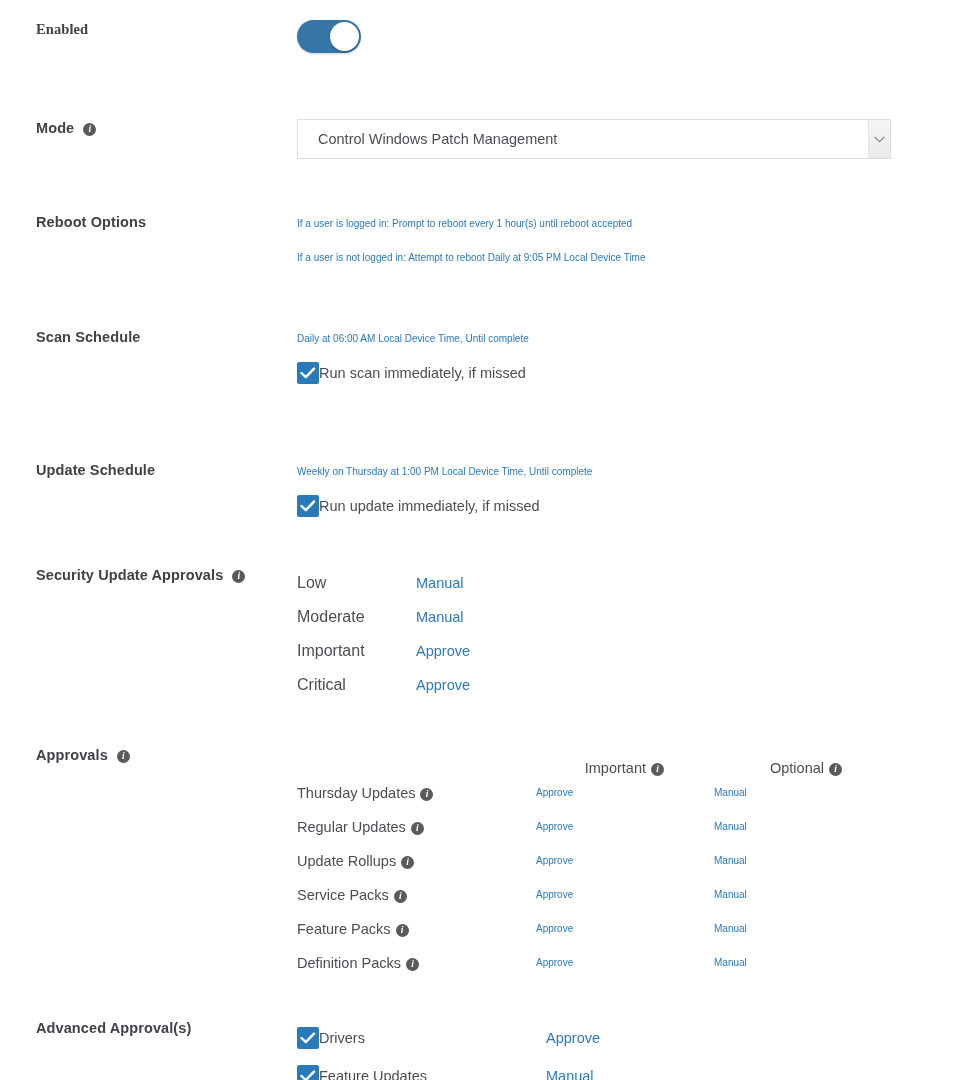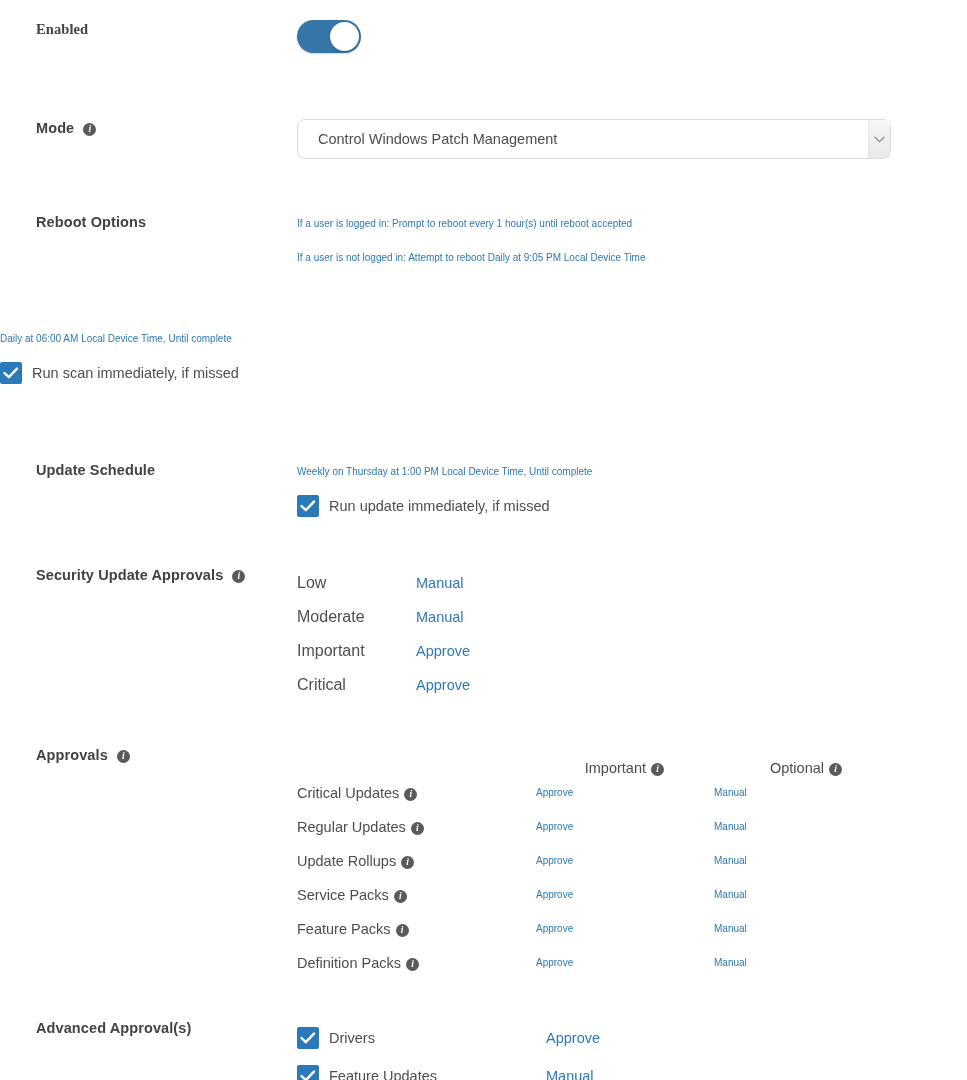--- a/index.html
+++ b/index.html
@@ -83,21 +83,21 @@
     border-radius: 50%;
     background: #ffffff;
     box-shadow: 0 1px 2px rgba(0,0,0,0.25);
   }
 
   
   .select-wrap {
     width: 594px;
     height: 40px;
     border: 1px solid #dcdcdc;
-    border-radius: 8px;
+    border-radius: 0;
     background: #ffffff;
     display: flex;
     align-items: stretch;
     cursor: pointer;
   }
   .select-value {
     flex: 1 1 auto;
     display: flex;
     align-items: center;
     padding-left: 20px;
@@ -137,21 +137,21 @@
     border-radius: 2px;
     position: relative;
     cursor: pointer;
   }
   .cbx svg {
     position: absolute;
     top: 4px;
     left: 3px;
   }
   .cbx-label {
-    margin-left: 10px;
+    margin-left: 0;
     font-size: 14.5px;
     color: #4a4e52;
     line-height: 20px;
   }
 
   
   .sev-row {
     display: flex;
     align-items: center;
     height: 34px;
@@ -279,20 +279,23 @@
     </div>
     <div class="value-col">
       <a class="link">If a user is logged in: Prompt to reboot every 1 hour(s) until reboot accepted</a>
       <div class="reboot-line2">
         <a class="link">If a user is not logged in: Attempt to reboot Daily at 9:05 PM Local Device Time</a>
       </div>
     </div>
   </div>
 
   <div class="row sec-scan">
+    <div class="label-col">
+      <span>Scan Schedule</span>
+    </div>
     <div class="value-col">
       <a class="link">Daily at 06:00 AM Local Device Time, Until complete</a>
       <div class="cbx-line sched-cbx">
         <span class="cbx">
           <svg width="16" height="14" viewBox="0 0 16 14">
               <path d="M1.5 7 L5.8 11.2 L14 2.6" stroke="#ffffff" stroke-width="2.4" fill="none" stroke-linecap="round" stroke-linejoin="round"></path>
             </svg>
         </span>
         <span class="cbx-label">Run scan immediately, if missed</span>
       </div>
@@ -350,21 +353,21 @@
     </div>
     <div class="value-col">
 
       <div class="appr-head">
         <span class="appr-h-spacer"></span>
         <span class="appr-h1"><span>Important</span><span class="info-icon">i</span></span>
         <span class="appr-h2"><span>Optional</span><span class="info-icon">i</span></span>
       </div>
 
       <div class="appr-row">
-        <span class="appr-name"><span>Critical Updates</span><span class="info-icon">i</span></span>
+        <span class="appr-name"><span>Thursday Updates</span><span class="info-icon">i</span></span>
         <span class="appr-c1"><a class="link">Approve</a></span>
         <span class="appr-c2"><a class="link">Manual</a></span>
       </div>
 
       <div class="appr-row">
         <span class="appr-name"><span>Regular Updates</span><span class="info-icon">i</span></span>
         <span class="appr-c1"><a class="link">Approve</a></span>
         <span class="appr-c2"><a class="link">Manual</a></span>
       </div>
 

